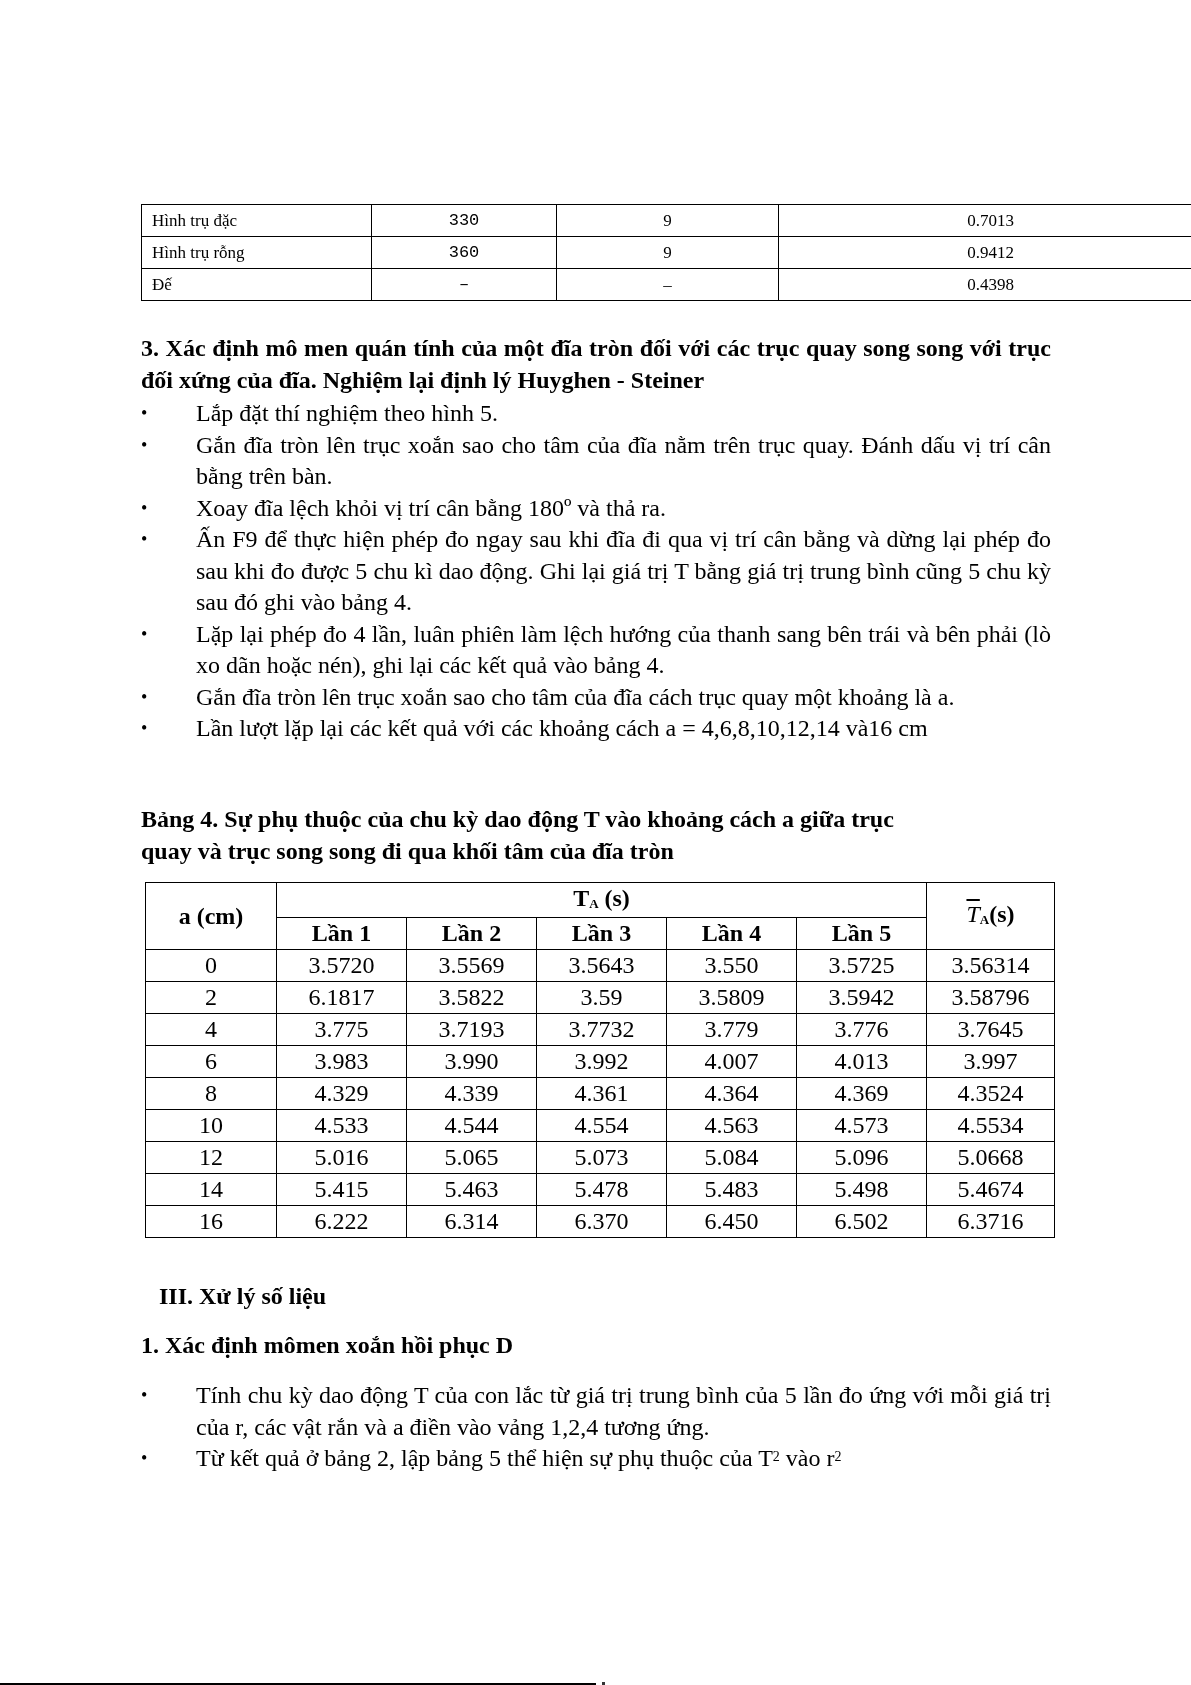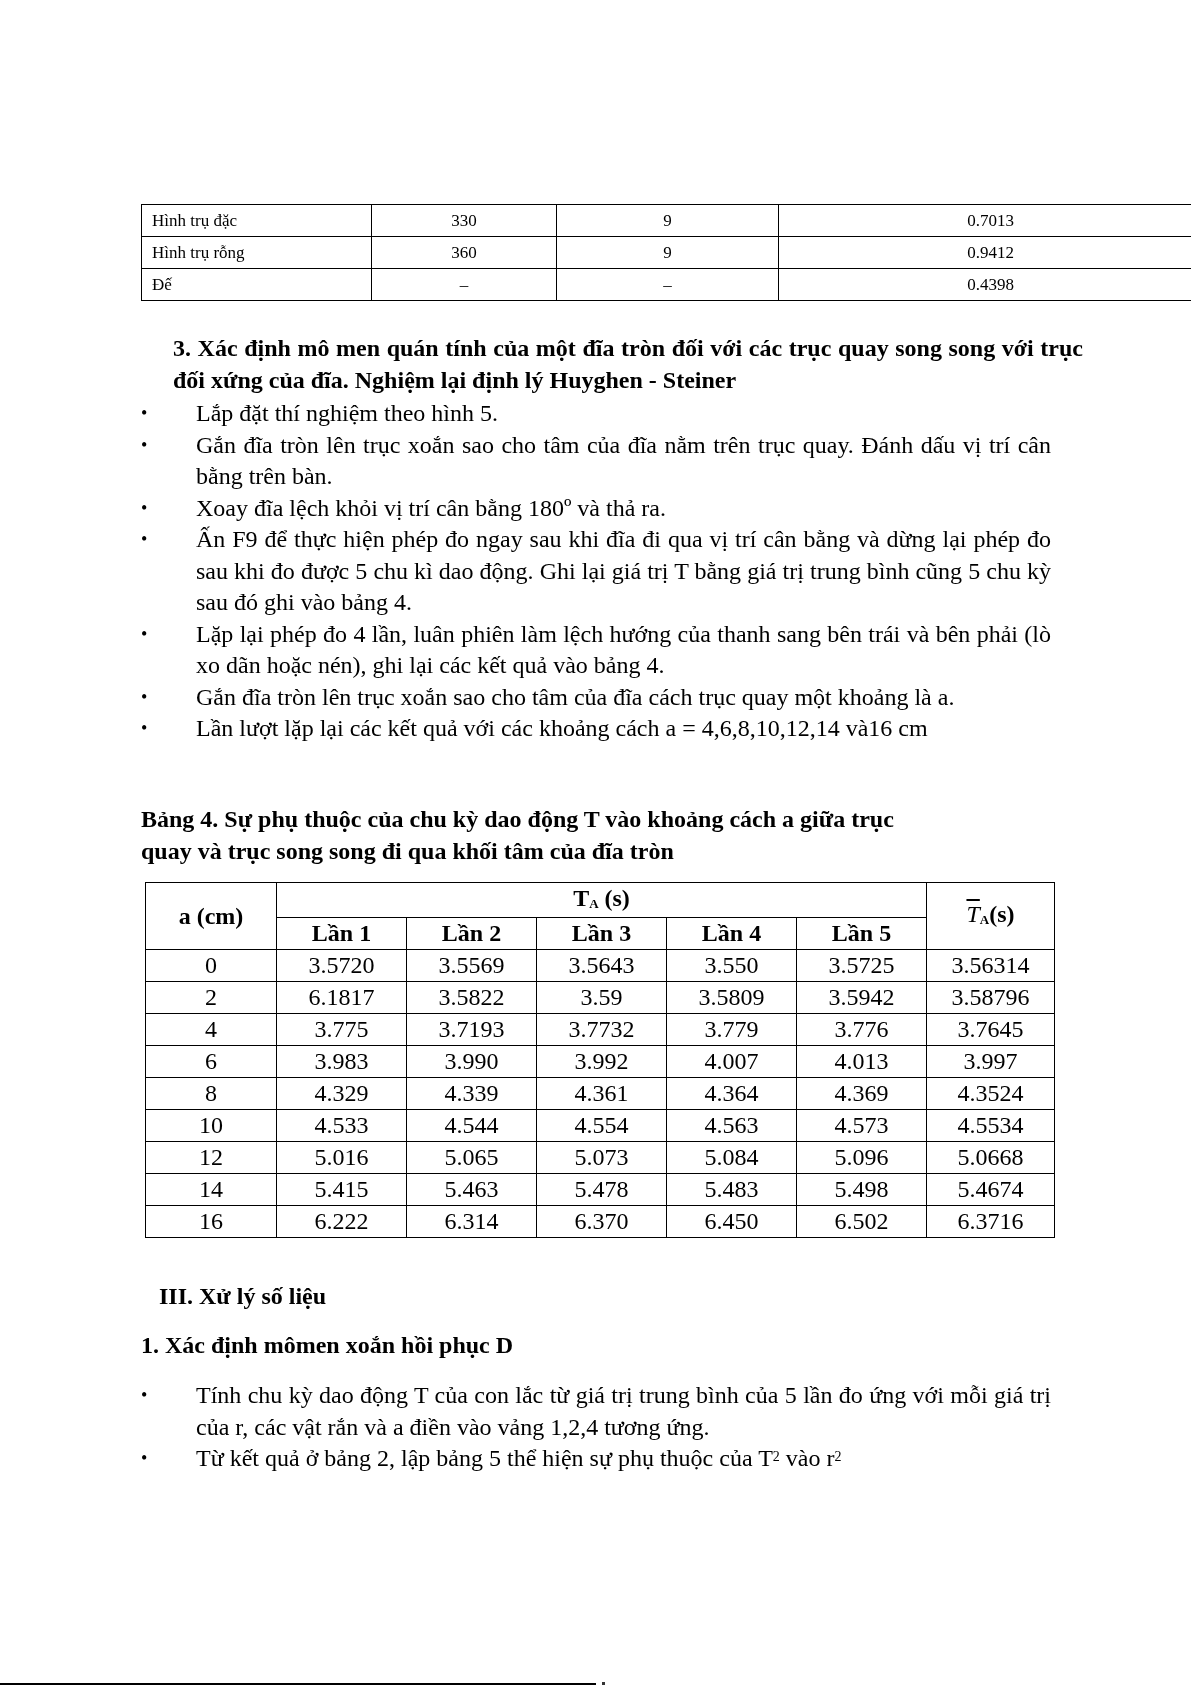--- a/index.html
+++ b/index.html
@@ -8,25 +8,25 @@
     font-family: "Liberation Serif", serif; color: #000;
   }
   .abs { position: absolute; }
   table { border-collapse: collapse; }
   td, th { border: 1px solid #000; padding: 0; }
 
   
   #top-table { left: 141px; top: 204px; width: 1062px; font-size: 17px; }
   #top-table td { height: 31px; line-height: 31px; text-align: center; }
   #top-table td.name { text-align: left; padding-left: 10px; width: 219px; }
-  #top-table td.c2 { width: 184px; }
+  #top-table td.c2 { width: 184px; font-family: Liberation Mono, monospace; }
   #top-table td.c3 { width: 221px; }
 
   .heading { font-weight: bold; font-size: 24px; }
-  #sec3-heading { left: 141px; top: 332px; width: 910px; line-height: 32px; text-align: justify; margin-left: 32px; }
+  #sec3-heading { left: 141px; top: 332px; width: 910px; line-height: 32px; text-align: justify; }
 
   ul.bullets { list-style: none; margin: 0; padding: 0; }
   ul.bullets li { position: relative; padding-left: 55px; font-size: 24px; line-height: 31.5px; text-align: justify; }
   ul.bullets li .dot { position: absolute; left: 0; top: 0; font-size: 18px; }
   #sec3-list { left: 141px; top: 398px; width: 910px; }
 
   #table4-caption { left: 141px; top: 803px; width: 910px; text-align: left; line-height: 32px; }
 
   #table4 { left: 145px; top: 882px; width: 910px; font-size: 24px; }
   #table4 td { height: 31px; line-height: 31px; text-align: center; }

